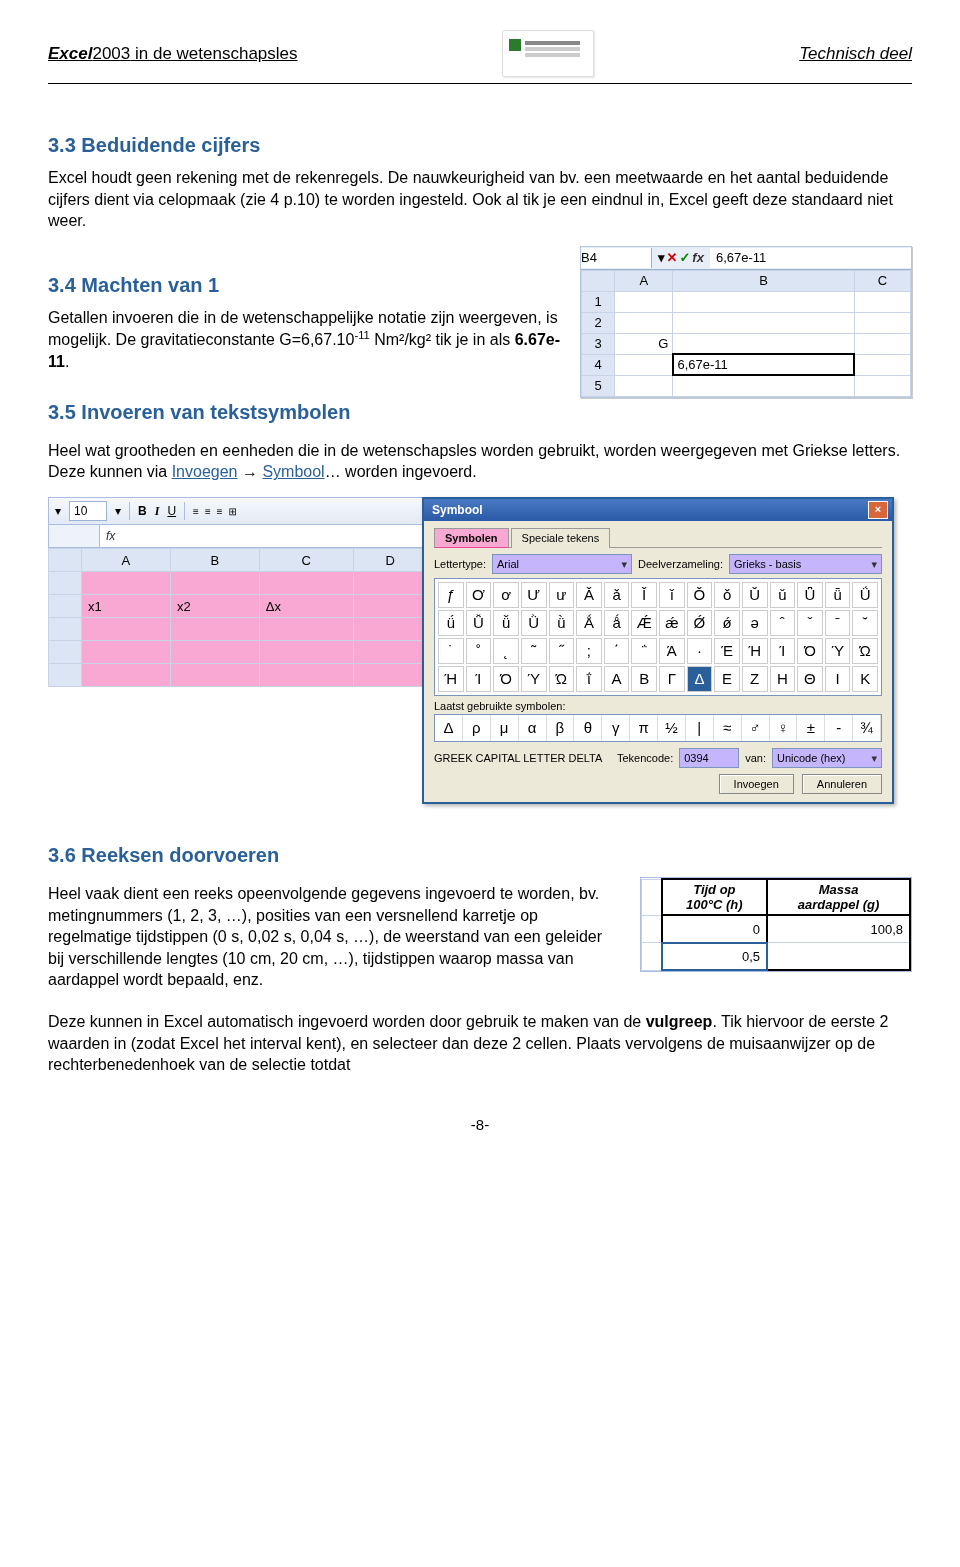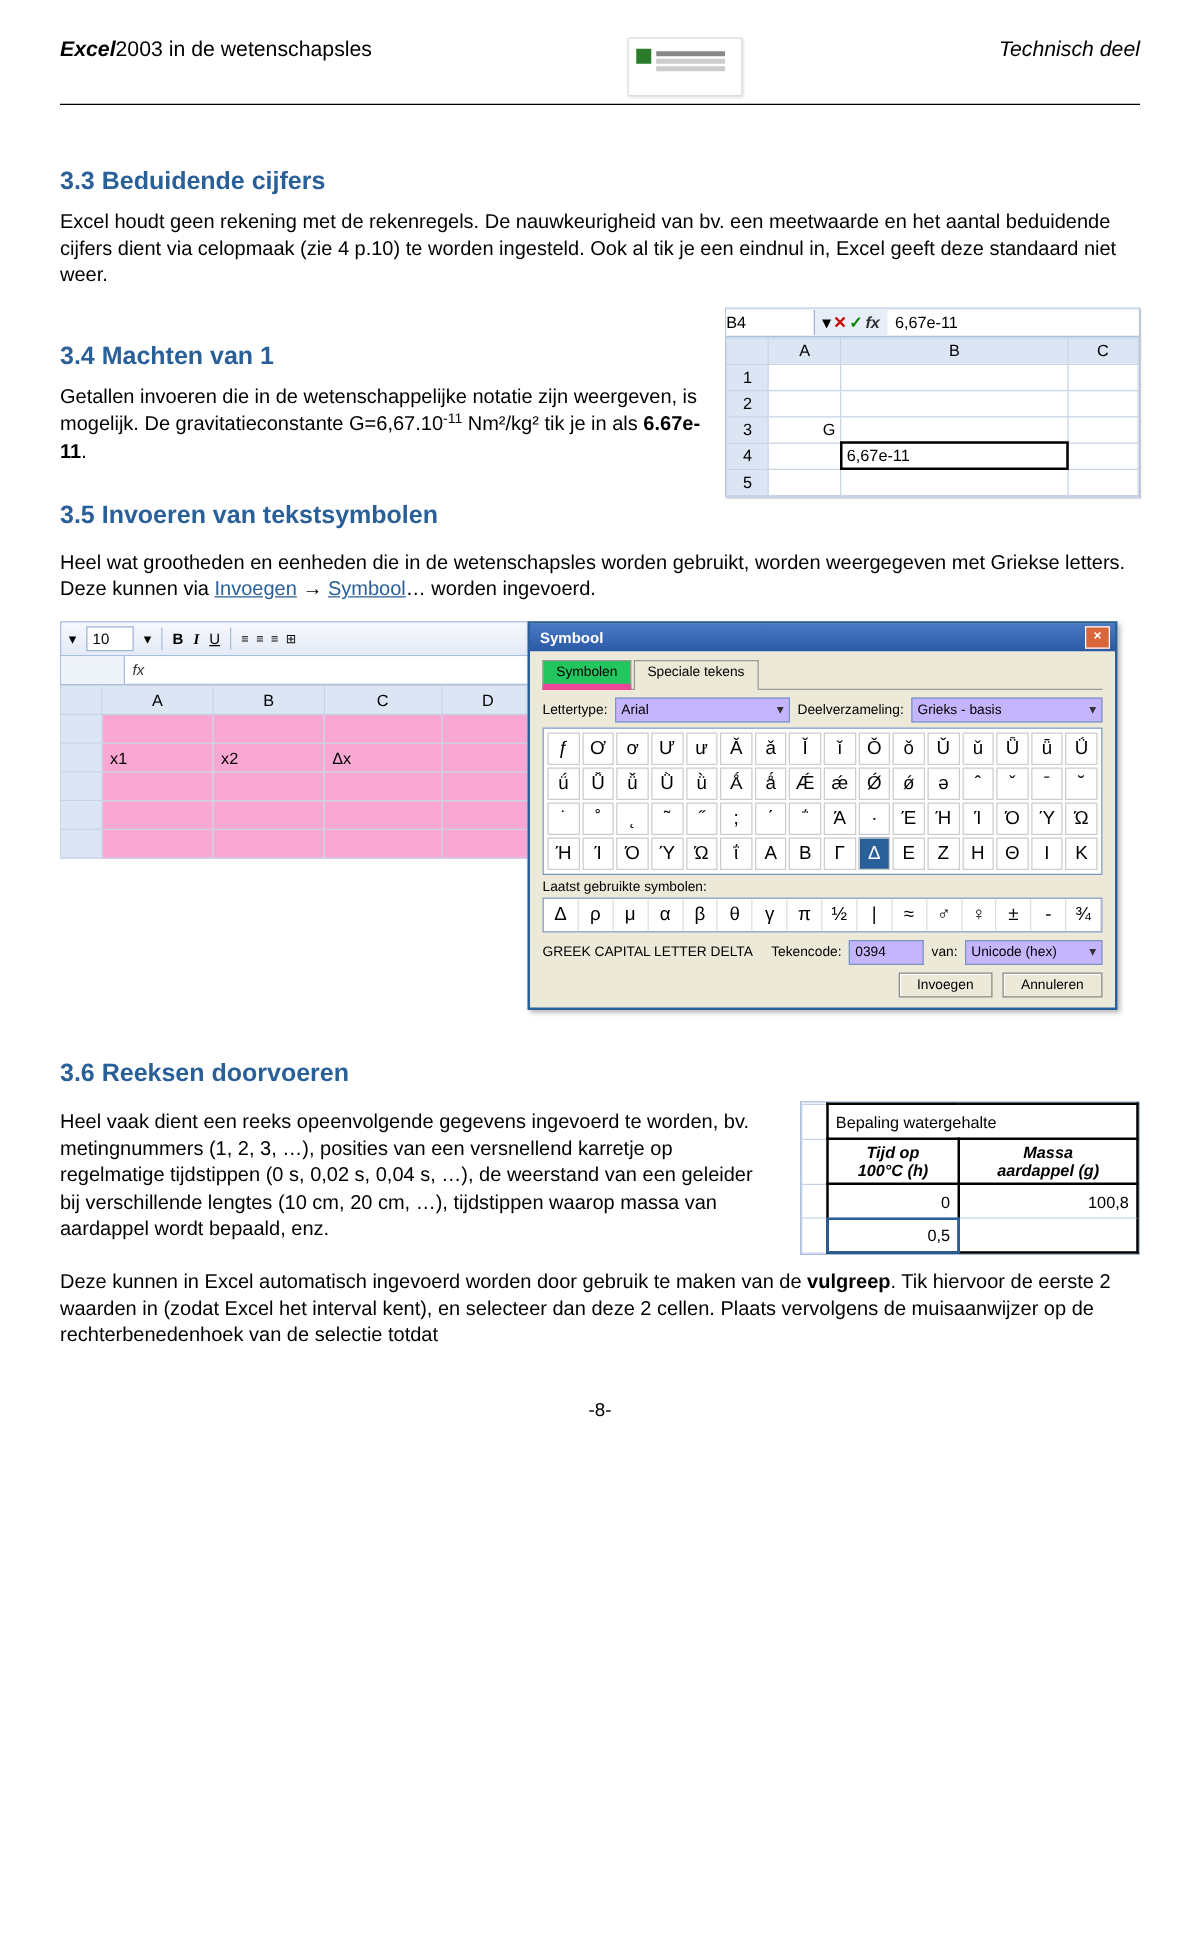--- a/index.html
+++ b/index.html
@@ -8,23 +8,24 @@
     font-size: 15px;
     color: #000;
     background: #fff;
     width: 960px;
   }
   .page {
     padding: 30px 48px 30px 48px;
   }
   .header-row {
     display: flex;
-    align-items: flex-start;
+    align-items: center;
     justify-content: space-between;
     margin-bottom: 6px;
+    text-decoration: underline;
   }
   .header-left {
     font-family: Verdana, sans-serif;
     font-size: 17px;
   }
   .header-left .brand-bold { font-style: italic; }
   .header-right {
     font-family: Verdana, sans-serif;
     font-size: 17px;
     font-style: italic;
@@ -264,22 +265,23 @@
   .dlg .tab {
     padding: 3px 10px;
     border: 1px solid #999;
     border-bottom: none;
     margin-right: 2px;
     background: #ece9d8;
     position: relative;
     top: 1px;
   }
   .dlg .tab.active {
-    background: #22c55e;
-    border-bottom: 5px solid #ec4899;
+    background: #f9a8d4;
+    border-bottom: 1px solid #ec4899;
+    font-weight: bold;
   }
   .dlg .row {
     display: flex;
     align-items: center;
     gap: 6px;
     margin: 4px 0;
   }
   .dlg .row label { }
   .dlg .row .field {
     background: #c4b5fd;
@@ -660,24 +662,20 @@
 
   <h2 class="section" style="margin-top:40px">3.6 Reeksen doorvoeren</h2>
 
   <div class="two-col">
     <div class="left">
       <p>Heel vaak dient een reeks opeenvolgende gegevens ingevoerd te worden, bv. metingnummers (1, 2, 3, …), posities van een versnellend karretje op regelmatige tijdstippen (0 s, 0,02 s, 0,04 s, …), de weerstand van een geleider bij verschillende lengtes (10 cm, 20 cm, …), tijdstippen waarop massa van aardappel wordt bepaald, enz.</p>
     </div>
     <div class="excel3">
       <table>
         <tbody>
-            <tr>
-              <td></td>
-              <td class="title" colspan="2">Bepaling watergehalte</td>
-            </tr>
         <tr>
               <td></td>
           <td class="head"><span>Tijd op</span><br><span>100°C (h)</span></td>
           <td class="head"><span>Massa</span><br><span>aardappel (g)</span></td>
         </tr>
         <tr>
               <td></td>
           <td class="val">0</td>
           <td class="val">100,8</td>
         </tr>

